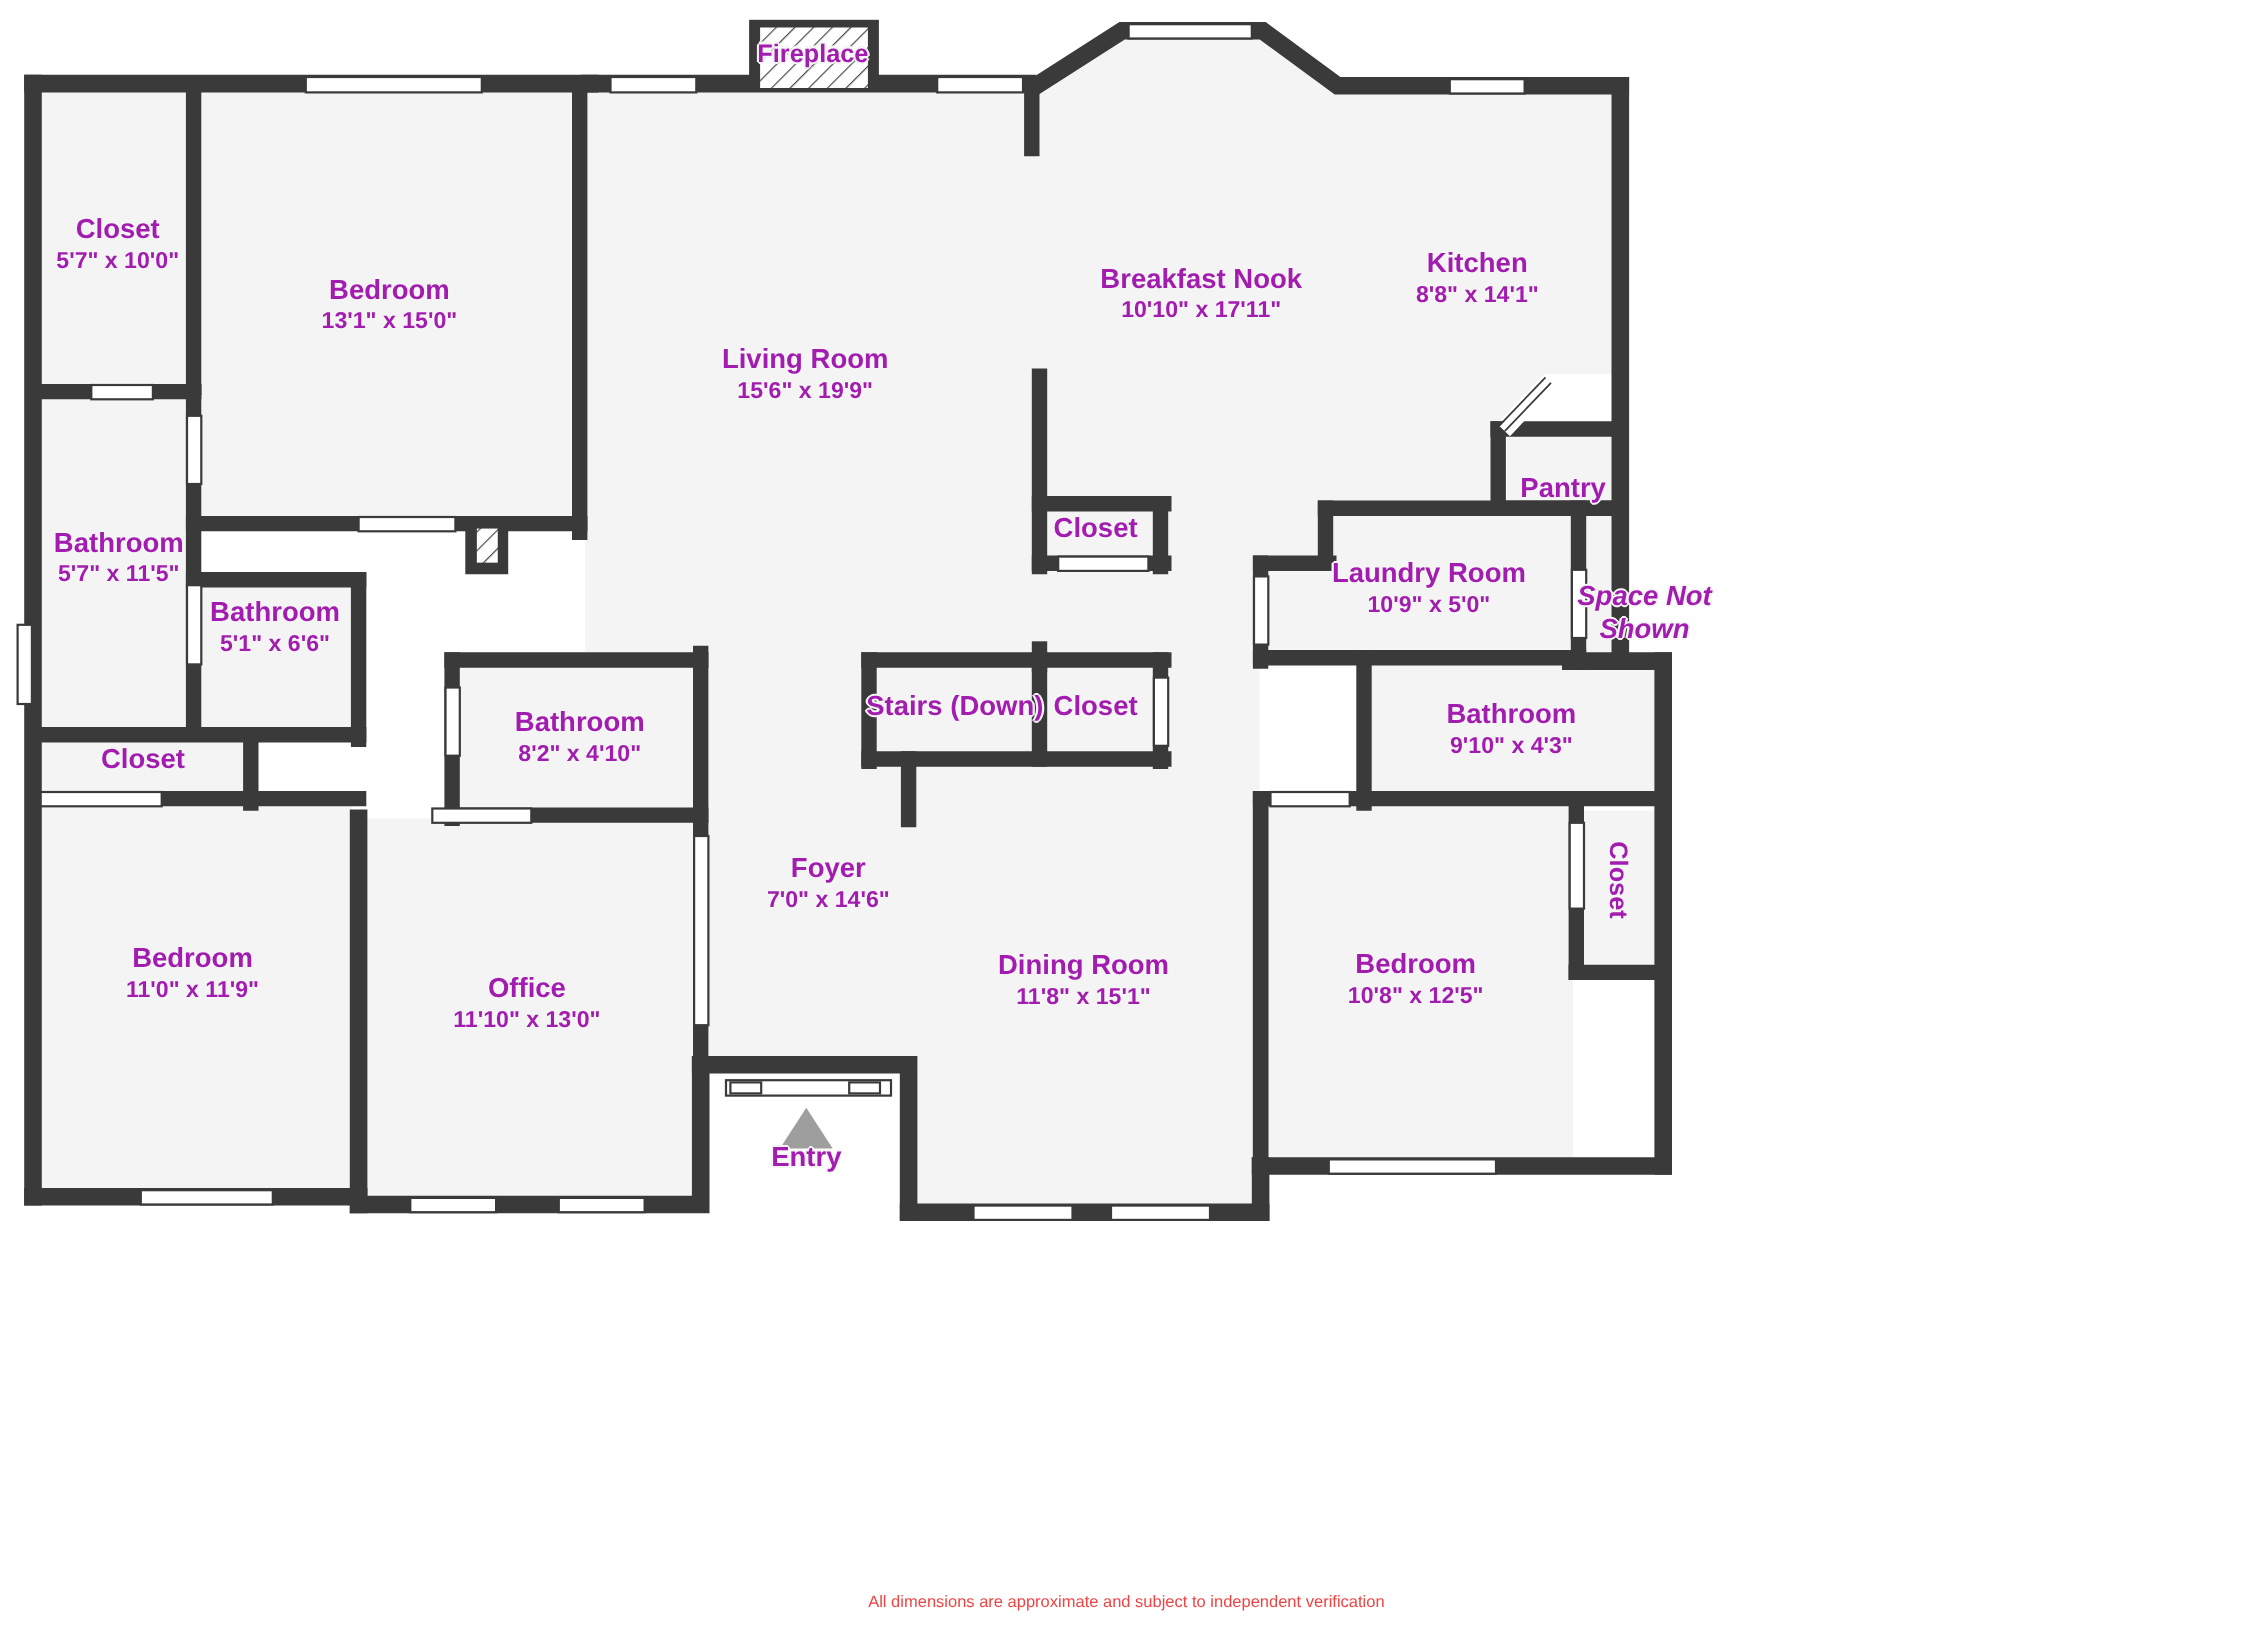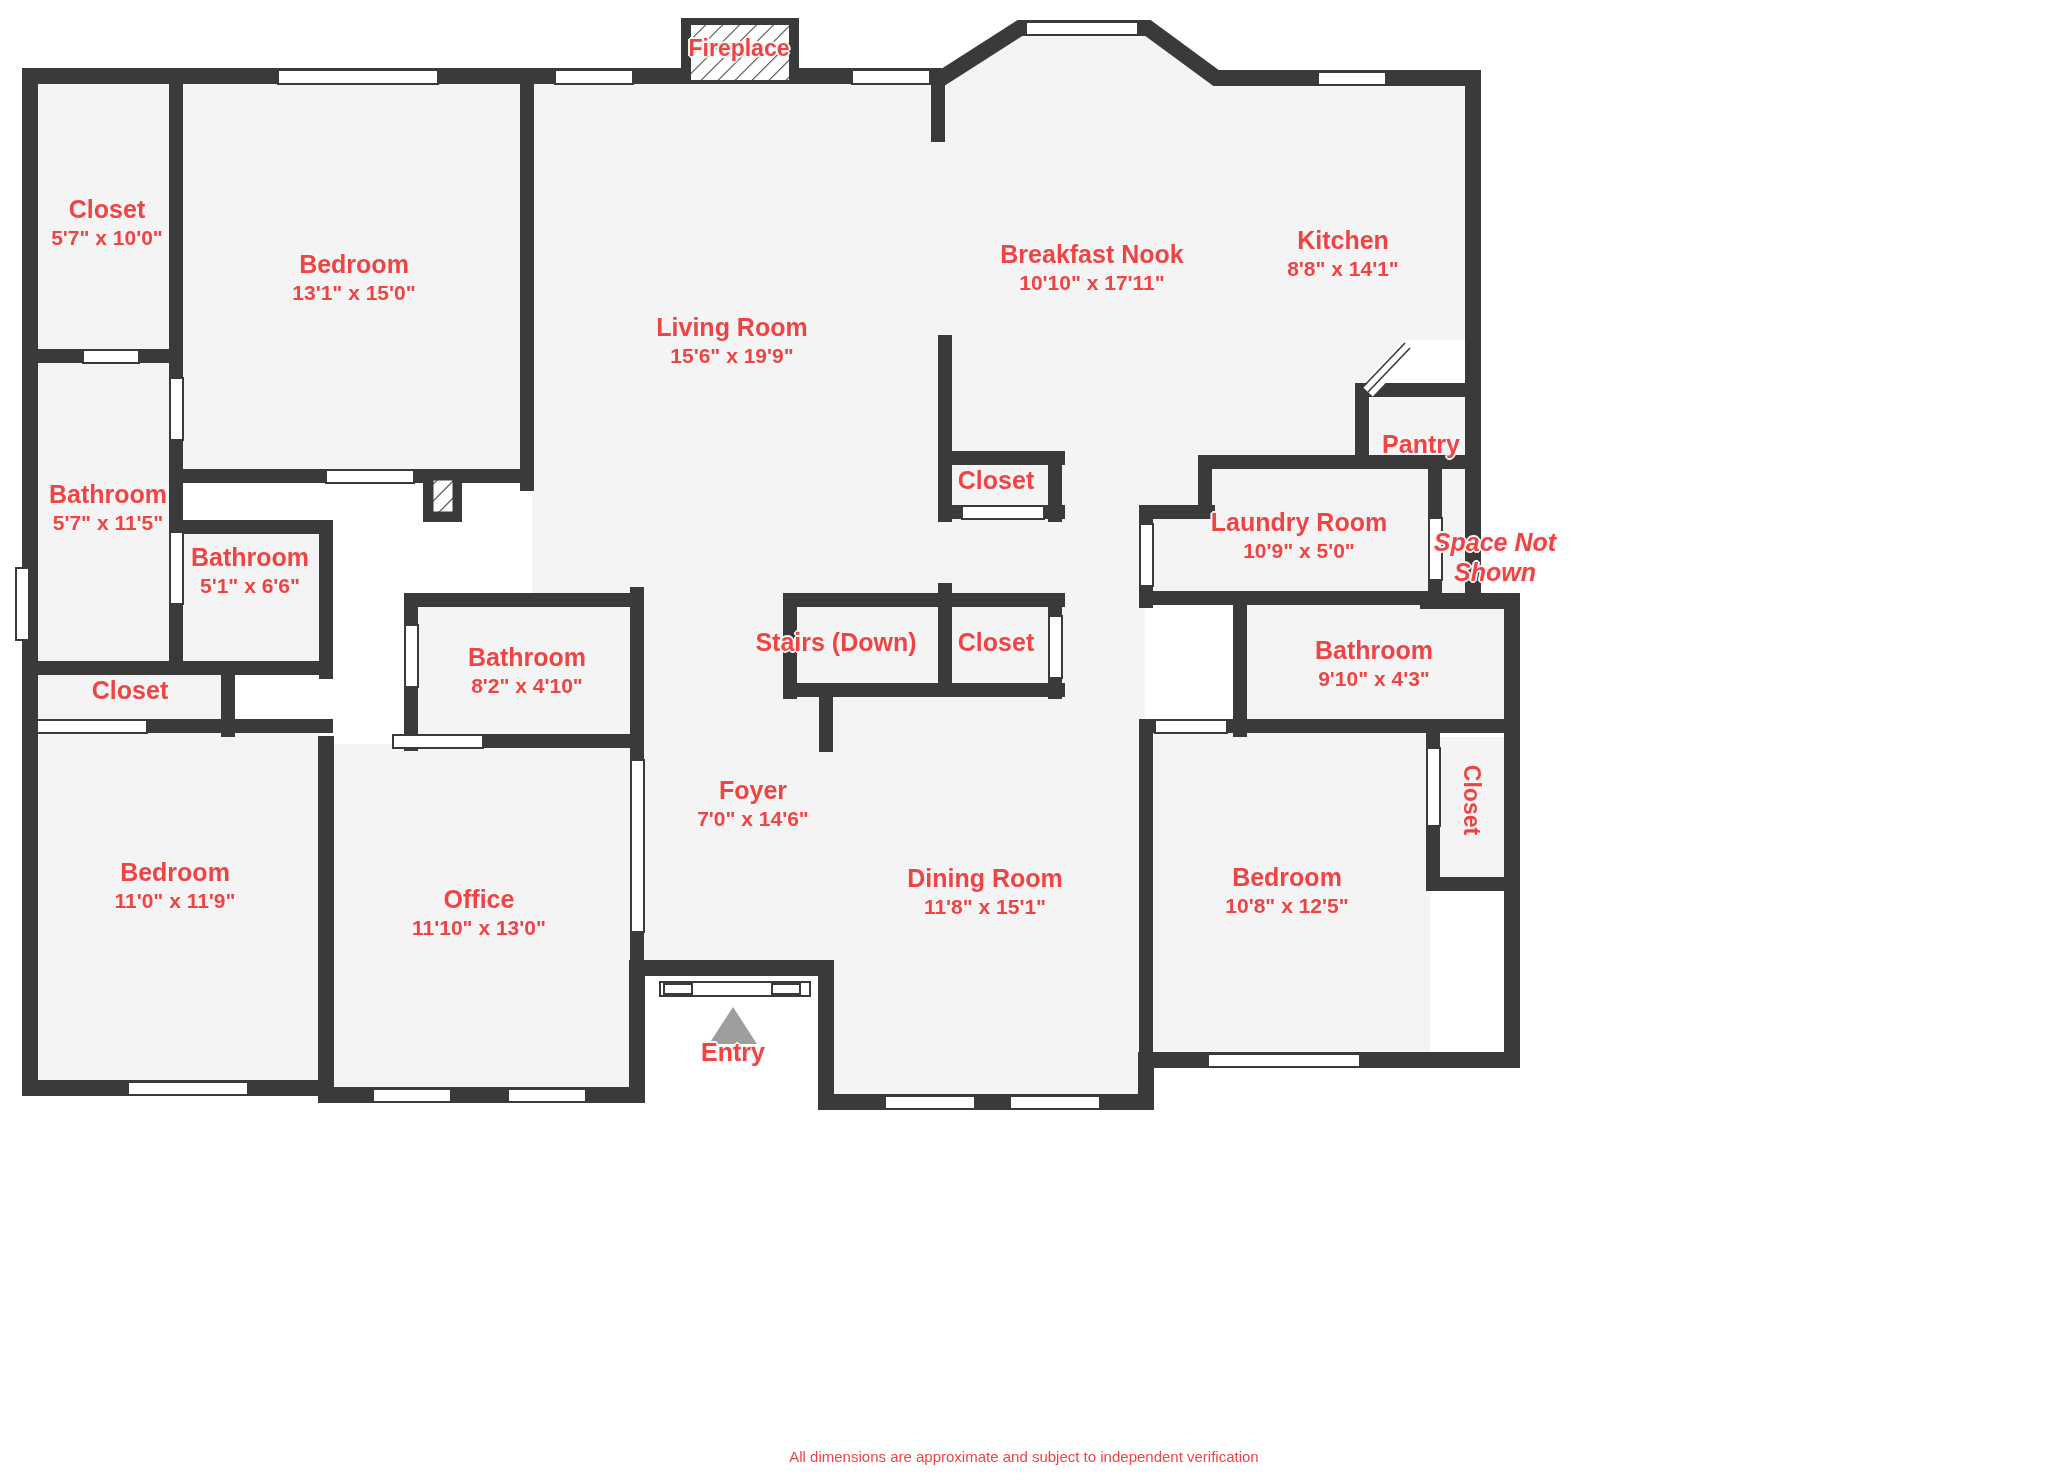--- a/index.html
+++ b/index.html
@@ -12,21 +12,21 @@
     position: relative;
     overflow: hidden;
   }
   #plan {
     position: absolute;
     inset: 0;
   }
   .label {
     position: absolute;
     text-align: center;
-    color: #ef4444;
+    color: #a21caf;
     pointer-events: none;
     white-space: nowrap;
     transform: translate(-50%, -50%);
     text-shadow:
        2px 0 #f5f5f5, -2px 0 #f5f5f5, 0 2px #f5f5f5, 0 -2px #f5f5f5,
        1px 1px #f5f5f5, -1px -1px #f5f5f5, 1px -1px #f5f5f5, -1px 1px #f5f5f5;
   }
   .label .name {
     font-weight: bold;
     font-size: 25px;
@@ -339,21 +339,21 @@
 <div class="label" style="left:1299px; top:535px;">
   <span class="name">Laundry Room</span>
   <span class="dims">10'9" x 5'0"</span>
 </div>
 
 <div class="label two-line" style="left:1495px; top:557px;">
   <span class="name">Space Not
 Shown</span>
 </div>
 
-<div class="label" style="left:836px; top:642px;text-align:center;">
+<div class="label" style="left:868px; top:642px;text-align:center;">
   <span class="name">Stairs (Down)</span>
 </div>
 
 <div class="label" style="left:996px; top:642px;">
   <span class="name">Closet</span>
 </div>
 
 <div class="label" style="left:1374px; top:663px;">
   <span class="name">Bathroom</span>
   <span class="dims">9'10" x 4'3"</span>

